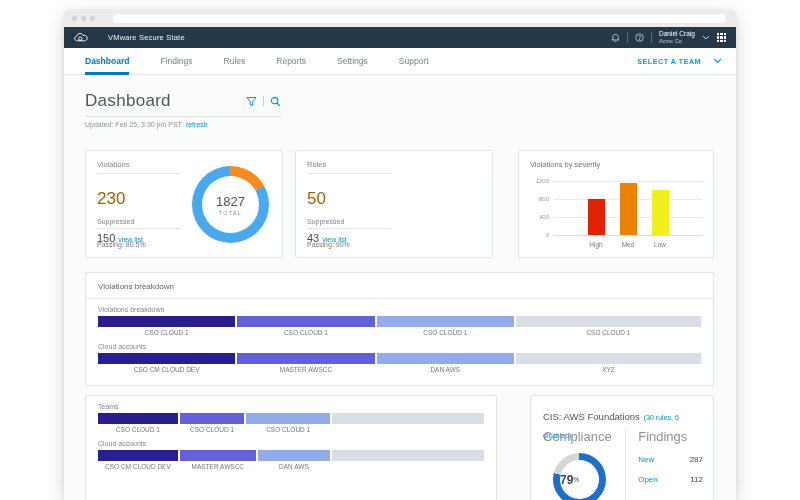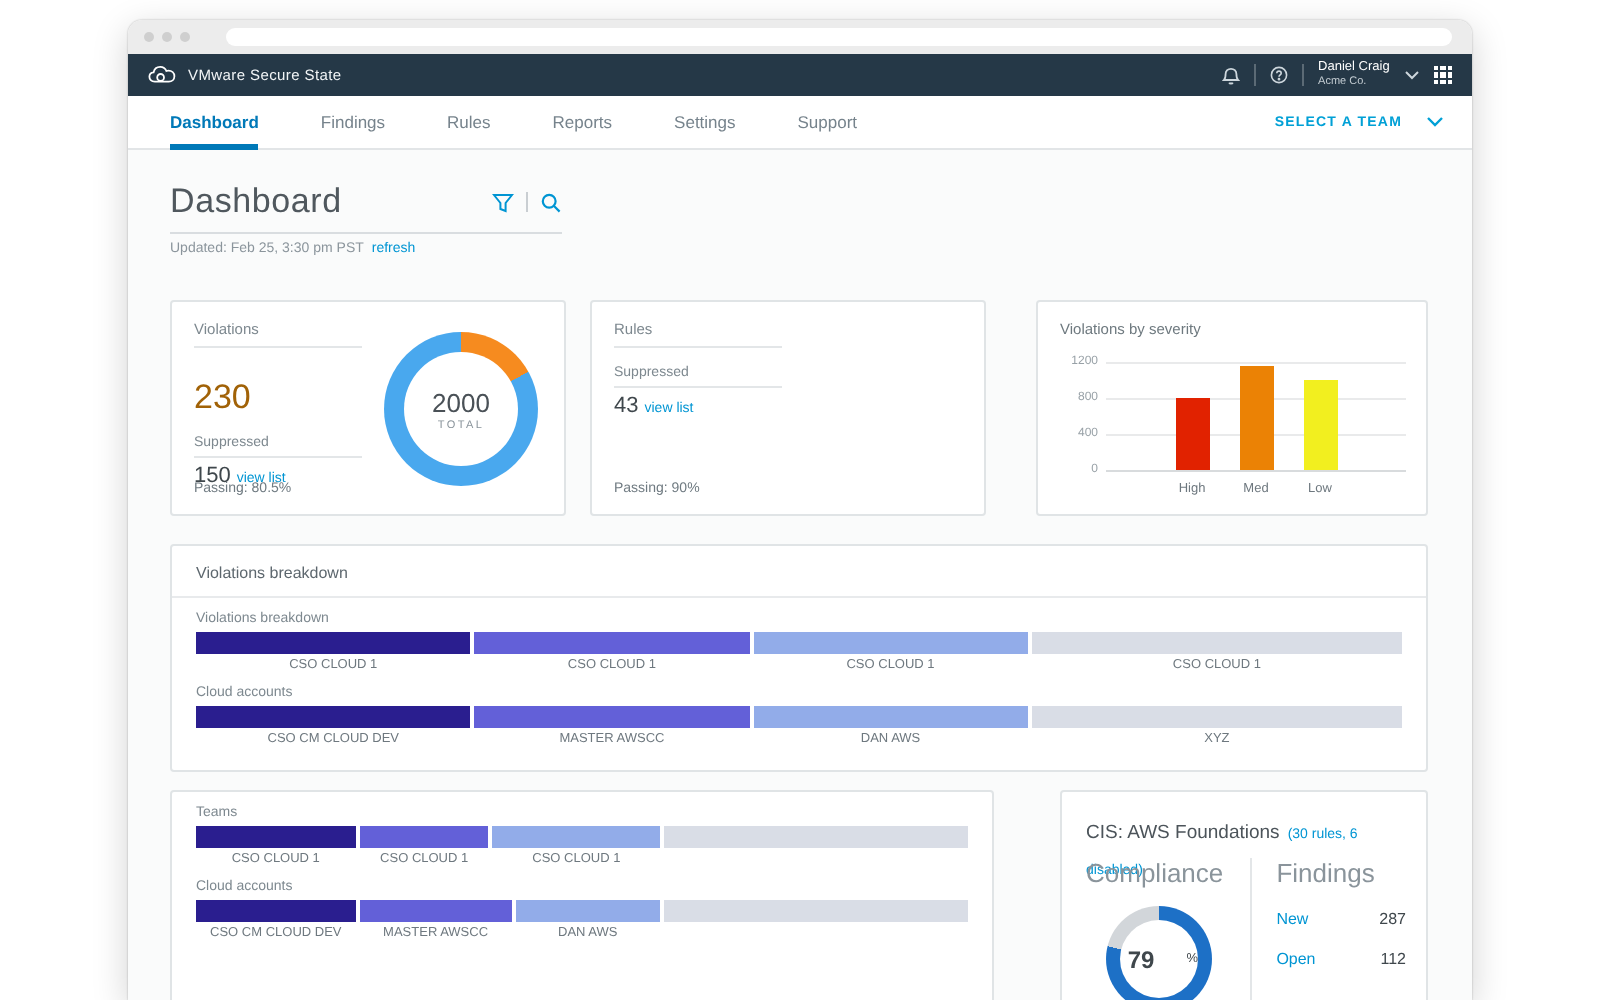--- a/index.html
+++ b/index.html
@@ -9,21 +9,21 @@
     background:#fff; border-radius:7px 7px 0 0; overflow:hidden;
     box-shadow:0 0 1px rgba(0,0,0,.3), 0 5px 18px rgba(0,0,0,.18); }
 
   
   .chrome { height:17px; background:#ececec; display:flex; align-items:center; padding:0 8px; border-radius:7px 7px 0 0; }
   .dot { width:5px; height:5px; border-radius:50%; background:#cfcfcf; margin-right:4px; }
   .urlbar { flex:1; height:9px; background:#fff; border-radius:5px; margin-left:14px; margin-right:2px; font-size:6px; color:#999; }
 
   
   .appbar { height:21px; background:#253847; display:flex; align-items:center; padding:0 10px; color:#fff; }
-  .brand { font-size:7.5px; color:#f2f5f7; margin-left:6px; letter-spacing:.2px; }
+  .brand { font-size:7.5px; color:#f2f5f7; margin-left:20px; letter-spacing:.2px; }
   .appbar-right { margin-left:auto; display:flex; align-items:center; gap:7px; }
   .vdiv { width:1px; height:11px; background:rgba(255,255,255,.25); }
   .userblock { text-align:left; line-height:1.25; }
   .username { font-size:6.5px; color:#fff; }
   .userorg { font-size:5.5px; color:#c3ccd2; }
   .gridicon { display:grid; grid-template-columns:repeat(3,2.4px); grid-gap:1px; }
   .gridicon i { width:2.4px; height:2.4px; background:#fff; }
 
   
   .nav { height:27px; background:#fff; border-bottom:1px solid #e2e5e7; display:flex; align-items:center; padding:0 14px 0 21px; }
@@ -80,21 +80,21 @@
   .bk-labels > div { font-size:6.5px; color:#6e787f; text-align:center; white-space:nowrap; overflow:hidden; }
 
   
   .cis-title-row { padding:10px 12px 4px; }
   .cis-title { font-size:9.5px; color:#4c545a; }
   .cis-sub { font-size:7px; color:#0095d3; margin-left:4px; cursor:pointer; }
   .cis-cols { position:absolute; top:33px; left:12px; right:10px; bottom:0; display:flex; }
   .cis-col-left { width:52%; border-right:1px solid #e3e6e8; }
   .cis-label { font-size:13px; color:#8a949b; }
   .cdonut { position:relative; width:53px; height:53px; border-radius:50%; margin:9px 0 0 10px; }
-  .cdonut-hole { position:absolute; inset:7px; background:#fff; border-radius:50%; display:flex; align-items:center; justify-content:flex-end;gap:16px; }
+  .cdonut-hole { position:absolute; inset:7px; background:#fff; border-radius:50%; display:flex; align-items:center; justify-content:flex-start; }
   .cis-pct { font-size:12px; color:#3f474c; font-weight:bold; }
   .cis-pct-unit { font-size:6.5px; color:#3f474c; }
   .cis-col-right { flex:1; padding-left:12px; }
   .finding-row { display:flex; justify-content:space-between; margin-top:11px; font-size:8px; }
   .finding-label { color:#0095d3; cursor:pointer; }
   .finding-value { color:#3f474c; }
 
   svg { display:block; }
 </style>
 </head>
@@ -197,29 +197,30 @@
         <div class="stat-title">Violations</div>
         <div class="stat-num">230</div>
         <div class="sup-label">Suppressed</div>
         <div class="sup-row">
           <span>150</span><span class="view-list">view list</span>
         </div>
       </div>
       <div class="passing">Passing: 80.5%</div>
       <div class="donut" style="background: conic-gradient(rgb(246, 139, 31) 0deg, rgb(246, 139, 31) 61deg, rgb(73, 168, 238) 61deg, rgb(73, 168, 238) 360deg);">
         <div class="donut-hole">
-          <span class="donut-total">2000</span>
+          <span class="donut-total">1827</span>
           <span class="donut-total-label">TOTAL</span>
         </div>
       </div>
     </div>
 
     <div class="card" style="left:231px; top:75px; width:198px; height:108px;">
       <div class="stat-left">
         <div class="stat-title">Rules</div>
+        <div class="stat-num">50</div>
         <div class="sup-label">Suppressed</div>
         <div class="sup-row">
           <span>43</span><span class="view-list">view list</span>
         </div>
       </div>
       <div class="passing">Passing: 90%</div>
     </div>
 
     <div class="card" style="left:454px; top:75px; width:196px; height:108px;">
       <div class="sev-title">Violations by severity</div>

